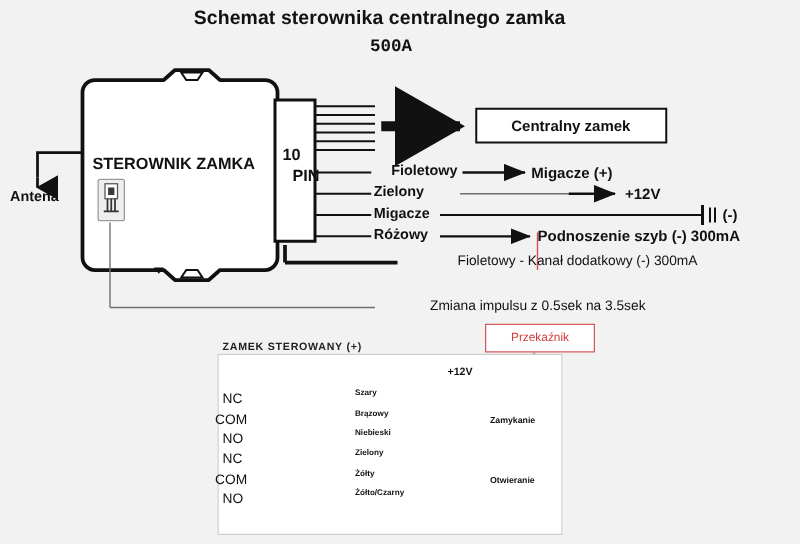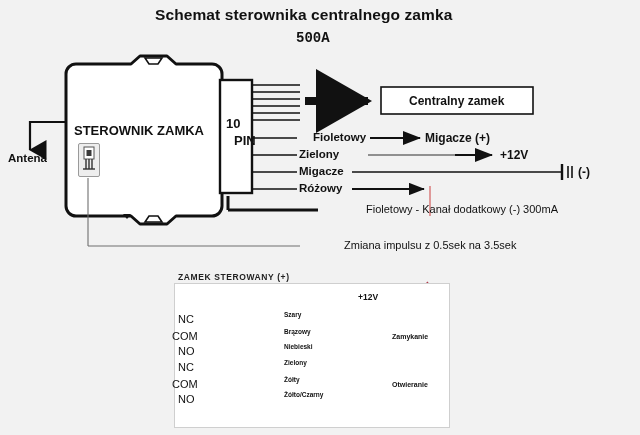--- a/index.html
+++ b/index.html
@@ -205,29 +205,33 @@
   <div class="txt dest-bold" style="left:409px;top:94px;">Centralny zamek</div>
 
   <div class="txt wire-label" style="left:299px;top:131px;padding-left:14px;">Fioletowy</div>
   <div class="txt wire-label" style="left:299px;top:148px;">Zielony</div>
   <div class="txt wire-label" style="left:299px;top:165px;">Migacze</div>
   <div class="txt wire-label" style="left:299px;top:182px;">Różowy</div>
 
   <div class="txt dest-label" style="left:425px;top:131px;">Migacze (+)</div>
   <div class="txt dest-bold" style="left:500px;top:148px;">+12V</div>
   <div class="txt dest-bold" style="left:578px;top:165px;">(-)</div>
+  <div class="txt dest-label" style="left:430px;top:182px;">Podnoszenie szyb (-) 300mA</div>
 
   <div class="txt note" style="left:325px;top:203px;">Fioletowy - Kanał dodatkowy (-) 300mA</div>
 
   <div class="txt note" style="left:303px;top:239px;">Zmiana impulsu z 0.5sek na 3.5sek</div>
 
   <div class="txt panel-title" style="left:178px;top:272px;">ZAMEK STEROWANY (+)</div>
 
   <div class="panel" style="left:174px;top:283px;width:274px;height:143px;"></div>
 
+  <div class="relay-box" style="left:388px;top:259px;width:86px;height:21px;">
+    <span class="relay-lbl">Przekaźnik</span>
+  </div>
 
   <div class="txt v12" style="left:358px;top:292px;">+12V</div>
 
   <div class="txt term" style="left:178px;top:313px;">NC</div>
   <div class="txt term" style="left:172px;top:330px;">COM</div>
   <div class="txt term" style="left:178px;top:345px;">NO</div>
   <div class="txt term" style="left:178px;top:361px;">NC</div>
   <div class="txt term" style="left:172px;top:378px;">COM</div>
   <div class="txt term" style="left:178px;top:393px;">NO</div>
 

